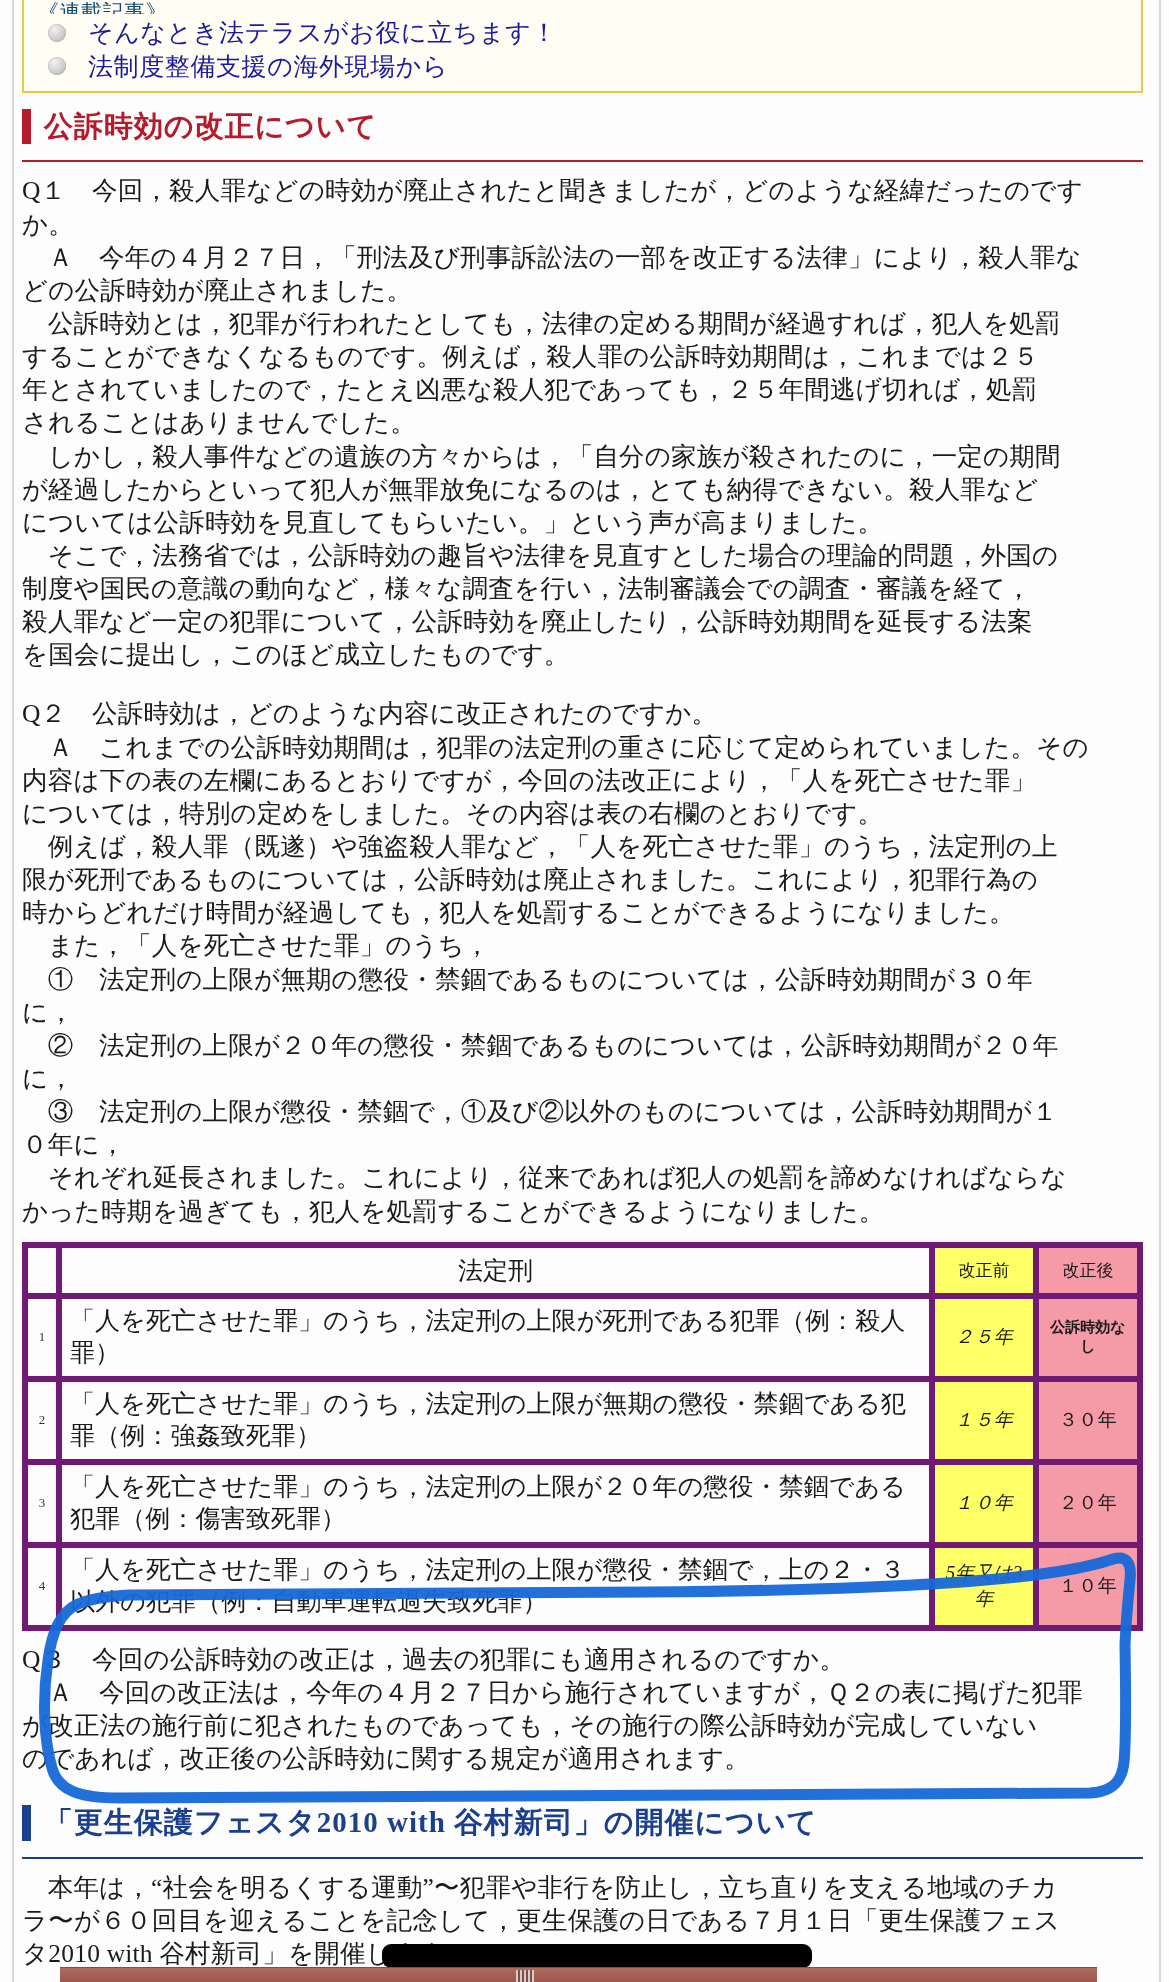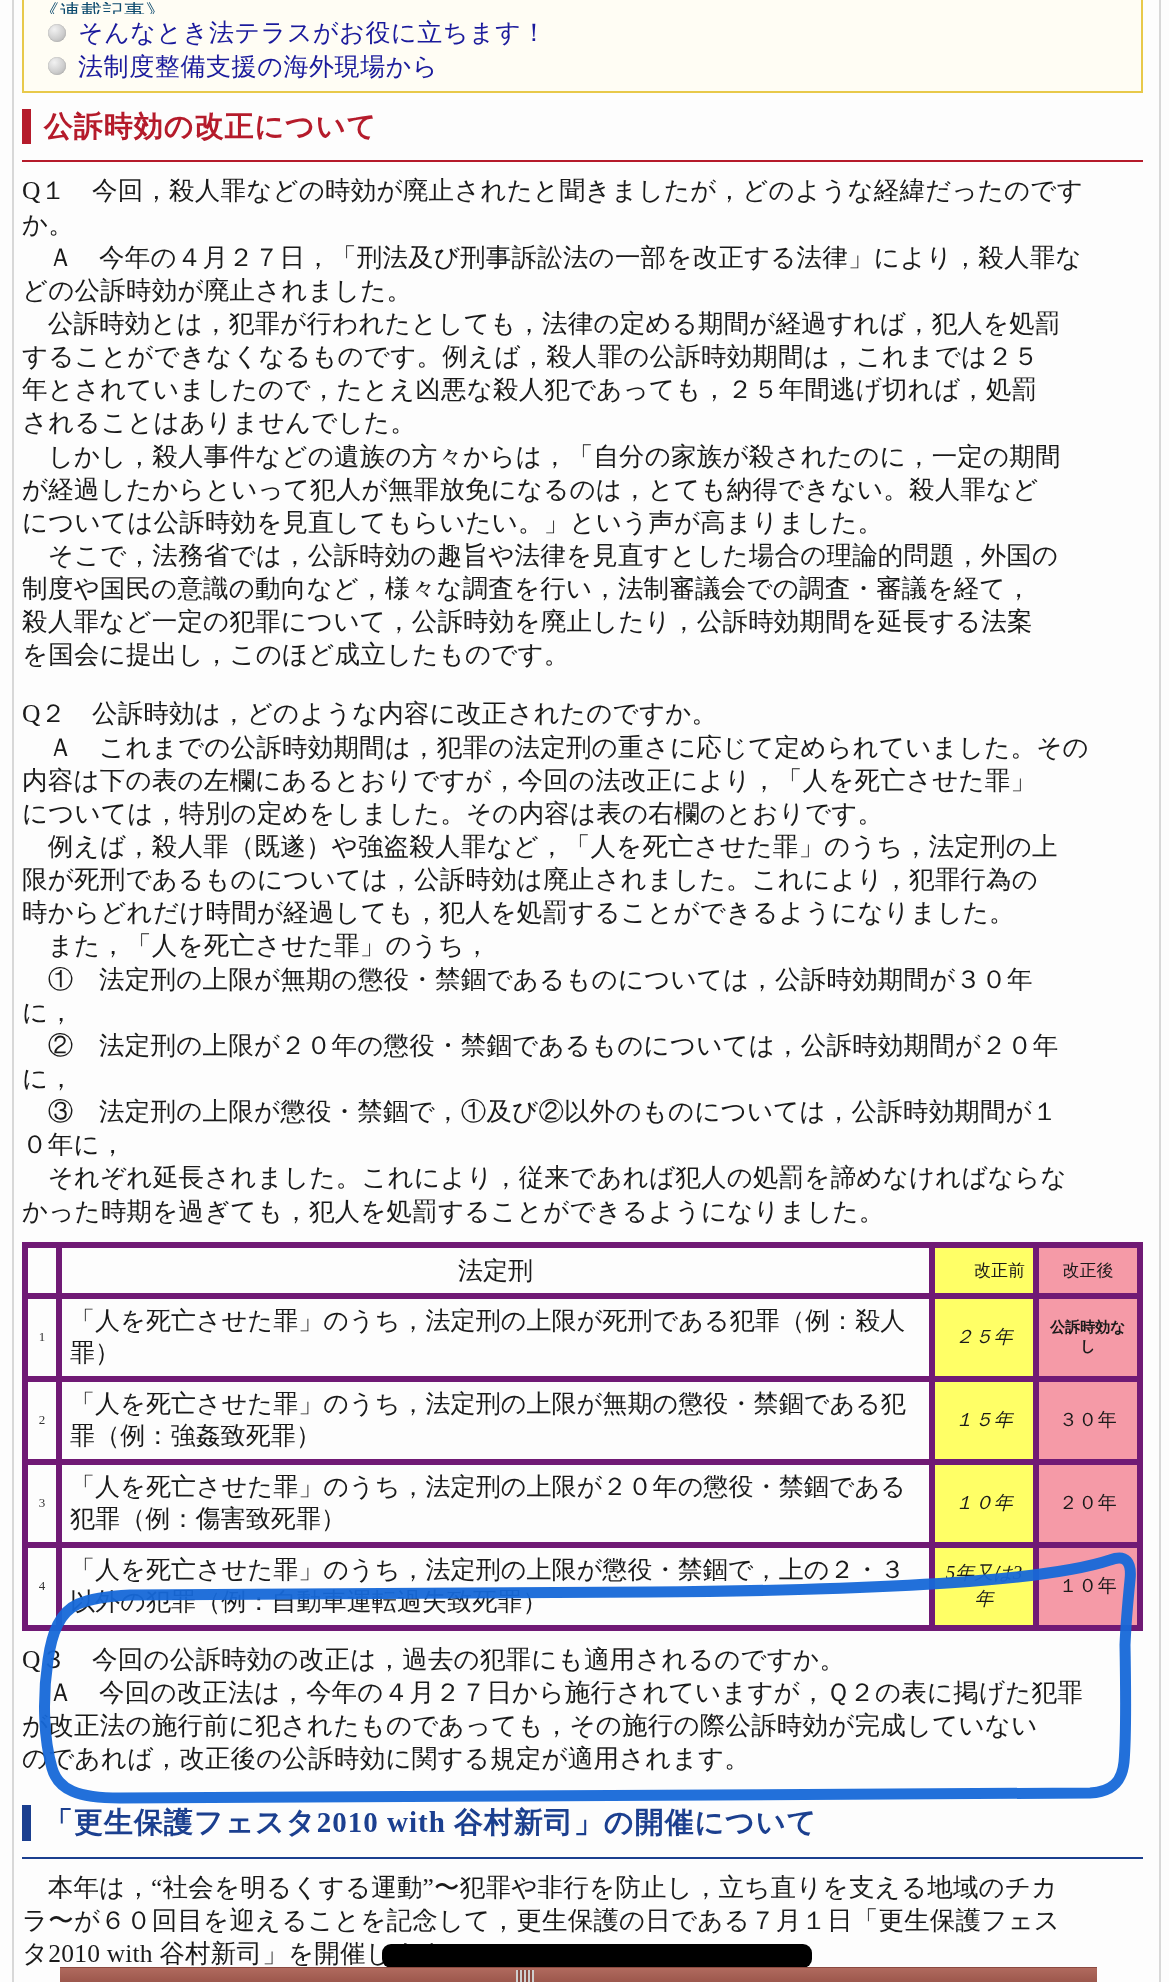--- a/index.html
+++ b/index.html
@@ -53,21 +53,21 @@
     font-size: 21px;
     line-height: 1.0;
     margin: 0 0 2px 4px;
     letter-spacing: 0.5px;
     height: 12px;
     overflow: hidden;
   }
   .serial-item {
     display: flex;
     align-items: center;
-    gap: 12px;
+    gap: 22px;
     margin: 4px 0 4px 14px;
   }
   .bullet-icon {
     width: 18px;
     height: 18px;
     border-radius: 50%;
     background: radial-gradient(circle at 35% 30%, #f2f2f2 0%, #cfcfcf 55%, #a9a9a9 100%);
     flex: 0 0 auto;
     box-shadow: inset 0 0 1px #888;
   }
@@ -137,21 +137,21 @@
   col.c-after { width: 104px; }
 
   th.law-head {
     text-align: center;
     font-size: 25px;
     padding: 3px 0;
     background: #fdfdfd;
   }
   th.before-head {
     background: #ffff66;
-    text-align: right;
+    text-align: center;
     font-size: 17px;
     padding: 3px 0;
     font-family: Liberation Serif, serif;
   }
   th.after-head {
     background: #f59aa7;
     text-align: center;
     font-size: 17px;
     padding: 3px 0;
   }

